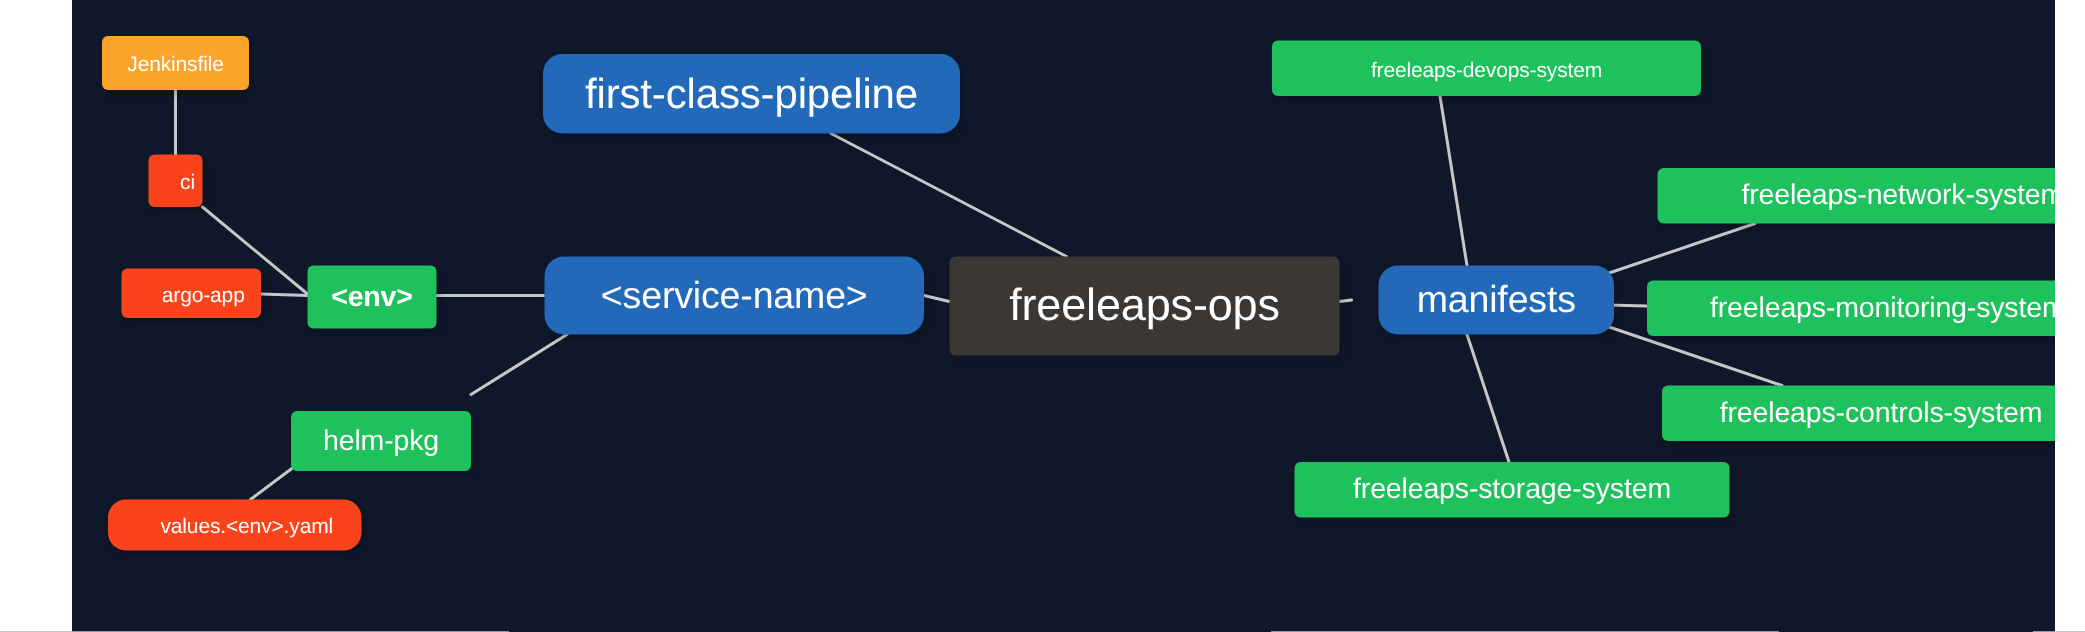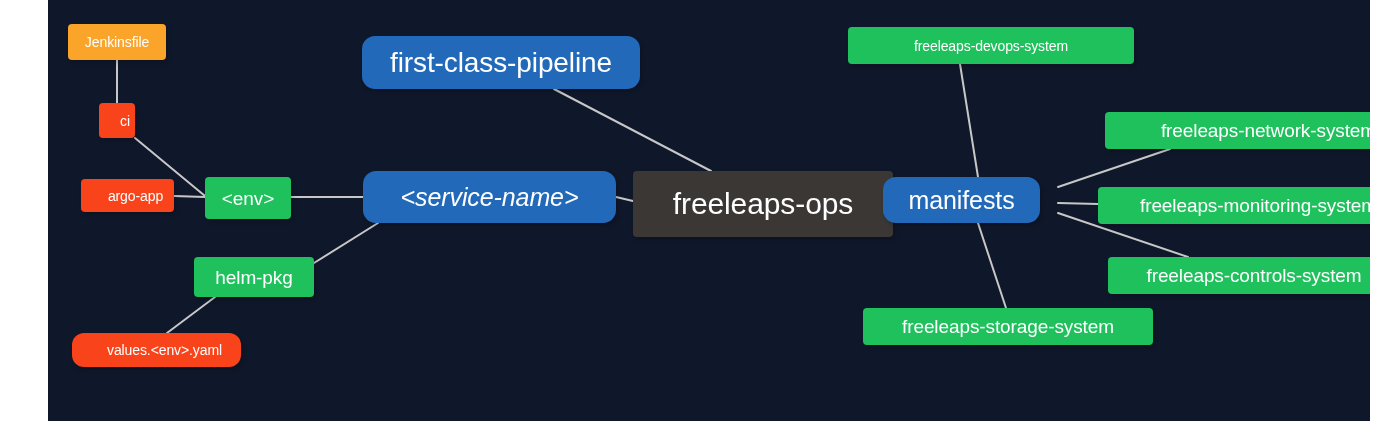--- a/index.html
+++ b/index.html
@@ -64,26 +64,26 @@
       <line x1="930" y1="177" x2="912" y2="64" stroke="#c7c7c7" stroke-width="2" stroke-linecap="round"></line>
       <line x1="1010" y1="187" x2="1122" y2="149" stroke="#c7c7c7" stroke-width="2" stroke-linecap="round"></line>
       <line x1="1010" y1="203" x2="1050" y2="204" stroke="#c7c7c7" stroke-width="2" stroke-linecap="round"></line>
       <line x1="1010" y1="213" x2="1140" y2="257" stroke="#c7c7c7" stroke-width="2" stroke-linecap="round"></line>
       <line x1="930" y1="223" x2="958" y2="308" stroke="#c7c7c7" stroke-width="2" stroke-linecap="round"></line>
     </svg>
   <div id="nodes">
       <div class="node n-orange" style="left: 20px; top: 24px; width: 98px; height: 36px; font-size: 14px;">Jenkinsfile</div>
       <div class="node n-red" style="left: 51px; top: 103px; width: 36px; height: 35px; font-size: 14px;">ci</div>
       <div class="node n-red" style="left: 33px; top: 179px; width: 93px; height: 33px; font-size: 14px;">argo-app</div>
-      <div class="node n-green" style="left: 157px; top: 177px; width: 86px; height: 42px; font-size: 19px;">&lt;env&gt;</div>
-      <div class="node n-green" style="left: 146px; top: 257px; width: 120px; height: 40px; font-size: 19px;">helm-pkg</div>
+      <div class="node n-green" style="left: 157px; top: 177px; width: 86px; height: 42px; font-size: 19px; font-weight: bold;">&lt;env&gt;</div>
+      <div class="node n-green" style="left: 146px; top: 274px; width: 120px; height: 40px; font-size: 19px;">helm-pkg</div>
       <div class="node n-red" style="left: 24px; top: 333px; width: 169px; height: 34px; font-size: 14px; border-radius: 12px;">values.&lt;env&gt;.yaml</div>
       <div class="node n-blue" style="left: 314px; top: 36px; width: 278px; height: 53px; font-size: 28px;">first-class-pipeline</div>
-      <div class="node n-blue" style="left: 315px; top: 171px; width: 253px; height: 52px; font-size: 25px; font-style: italic;">&lt;service-name&gt;</div>
+      <div class="node n-blue" style="left: 315px; top: 171px; width: 253px; height: 52px; font-size: 25px;">&lt;service-name&gt;</div>
       <div class="node n-root" style="left: 585px; top: 171px; width: 260px; height: 66px; font-size: 30px;">freeleaps-ops</div>
-      <div class="node n-blue" style="left: 835px; top: 177px; width: 157px; height: 46px; font-size: 25px;">manifests</div>
+      <div class="node n-blue" style="left: 871px; top: 177px; width: 157px; height: 46px; font-size: 25px;">manifests</div>
       <div class="node n-green" style="left: 800px; top: 27px; width: 286px; height: 37px; font-size: 14px;">freeleaps-devops-system</div>
       <div class="node n-green" style="left: 1057px; top: 112px; width: 291px; height: 37px; font-size: 19px; padding-left: 36px;">freeleaps-network-system</div>
       <div class="node n-green" style="left: 1050px; top: 187px; width: 321px; height: 37px; font-size: 19px;">freeleaps-monitoring-system</div>
       <div class="node n-green" style="left: 1060px; top: 257px; width: 292px; height: 37px; font-size: 19px;">freeleaps-controls-system</div>
       <div class="node n-green" style="left: 815px; top: 308px; width: 290px; height: 37px; font-size: 19px;">freeleaps-storage-system</div>
     </div>
 </div>
 
 </body></html>

